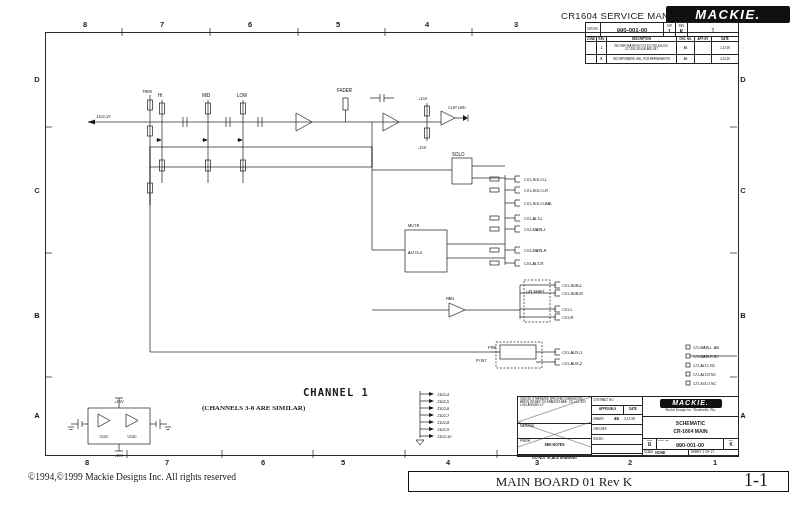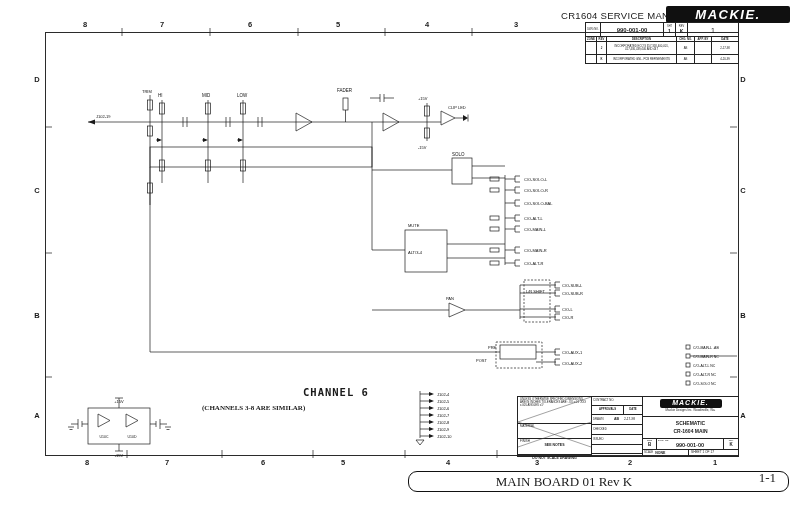--- a/index.html
+++ b/index.html
@@ -29,21 +29,21 @@
   .revhead{font-weight:bold;background:#fff;}
   
   .tblock{left:517px;top:396px;width:220px;height:59px;border:1px solid #222;display:flex;line-height:1.15;}
   .tb-left{width:73px;border-right:0.8px solid #222;position:relative;}
   .tb-left .cell{border-bottom:0.8px solid #222;overflow:hidden;padding:1px 2px;}
   .tb-mid{width:50px;border-right:0.8px solid #222;font-size:2.8px;}
   .tb-mid .mrow{border-bottom:0.8px solid #222;display:flex;align-items:center;}
   .tb-right{flex:1;display:flex;flex-direction:column;}
   .logo-tb{width:62px;height:9px;font-size:7px;letter-spacing:1px;margin:2px auto 0 auto;}
   .serif{font-family:"Liberation Serif",serif;}
-  .stadium{left:408px;top:471px;width:379px;height:19px;border:1.6px solid #111;border-radius:9px;}
+  .stadium{left:408px;top:471px;width:379px;height:19px;border:1.6px solid #111;border-radius:0;}
   .copyright{left:28px;top:472px;font-family:"Liberation Serif",serif;font-size:9.5px;}
   .channel-label{left:303px;top:386px;font-family:"DejaVu Sans Mono",monospace;
                  font-size:10.5px;font-weight:bold;letter-spacing:1px;}
   .channel-note{left:202px;top:404px;font-family:"Liberation Serif",serif;font-size:7px;font-weight:bold;}
   svg{position:absolute;left:0;top:0;pointer-events:none;}
   svg text{font-family:"Liberation Sans",sans-serif;fill:#111;stroke:none;}
 </style>
 </head>
 <body>
 
@@ -271,21 +271,21 @@
         <text x="437" y="431" font-size="4">J102-9</text>
         <text x="437" y="438" font-size="4">J102-10</text>
         <text x="693" y="349" font-size="3.5">C/O-MAIN-L .AB</text>
         <text x="693" y="358" font-size="3.5">C/O-MAIN-R NC</text>
         <text x="693" y="367" font-size="3.5">C/O-ALT-L NC</text>
         <text x="693" y="376" font-size="3.5">C/O-ALT-R NC</text>
         <text x="693" y="385" font-size="3.5">C/O-SOLO NC</text>
       </g>
   </svg>
 
-  <div class="abs channel-label">CHANNEL 6</div>
+  <div class="abs channel-label">CHANNEL 1</div>
   <div class="abs channel-note">(CHANNELS 3-8 ARE SIMILAR)</div>
 
   <div class="abs tblock">
     <div class="tb-left">
       <div class="cell" style="height:24px;font-size:2.8px">UNLESS OTHERWISE SPECIFIED DIMENSIONS ARE IN INCHES TOLERANCES ARE: .XX ±.01 .XXX ±.005 ANGLES ±1°</div>
       <div class="cell" style="height:12px;font-size:3px">MATERIAL</div>
       <div class="cell" style="height:13px;font-size:3px">
         <span>FINISH</span>
         <div style="font-size:3.5px;font-weight:bold;text-align:center">SEE NOTES</div>
       </div>
@@ -338,17 +338,18 @@
           <span style="font-size:2.8px">SCALE</span>
           <span style="font-size:3.5px;font-weight:bold;margin-left:2px">NONE</span>
         </div>
         <div style="flex:1;font-size:3.2px;padding-left:2px">SHEET 1 OF 17</div>
       </div>
     </div>
   </div>
 
   <div class="abs stadium">
     <span class="abs serif" style="left:0;width:310px;text-align:center;top:2px;font-size:13px">MAIN BOARD 01 Rev K</span>
-    <span class="abs serif" style="right:12px;top:-2px;font-size:13px">1-1</span>
+    <span class="abs serif" style="right:20px;top:-2px;font-size:18px">1-1</span>
   </div>
 
+  <div class="abs copyright">©1994,©1999 Mackie Designs Inc. All rights reserved</div>
 
 </div>
 
 </body></html>

